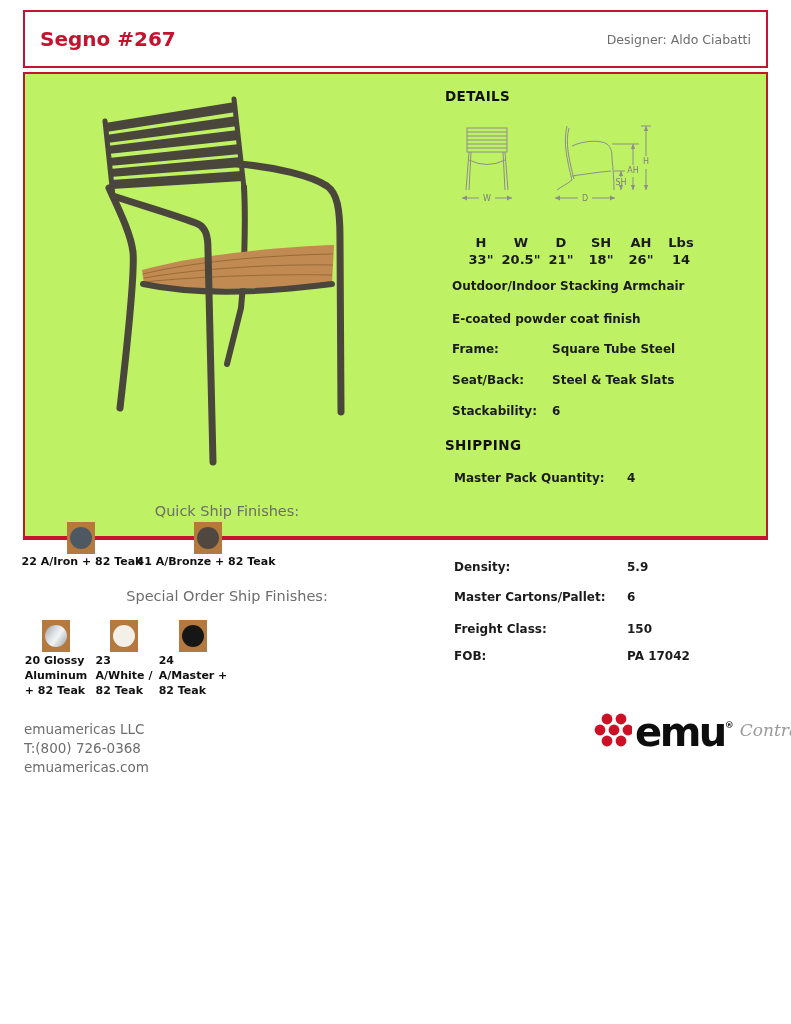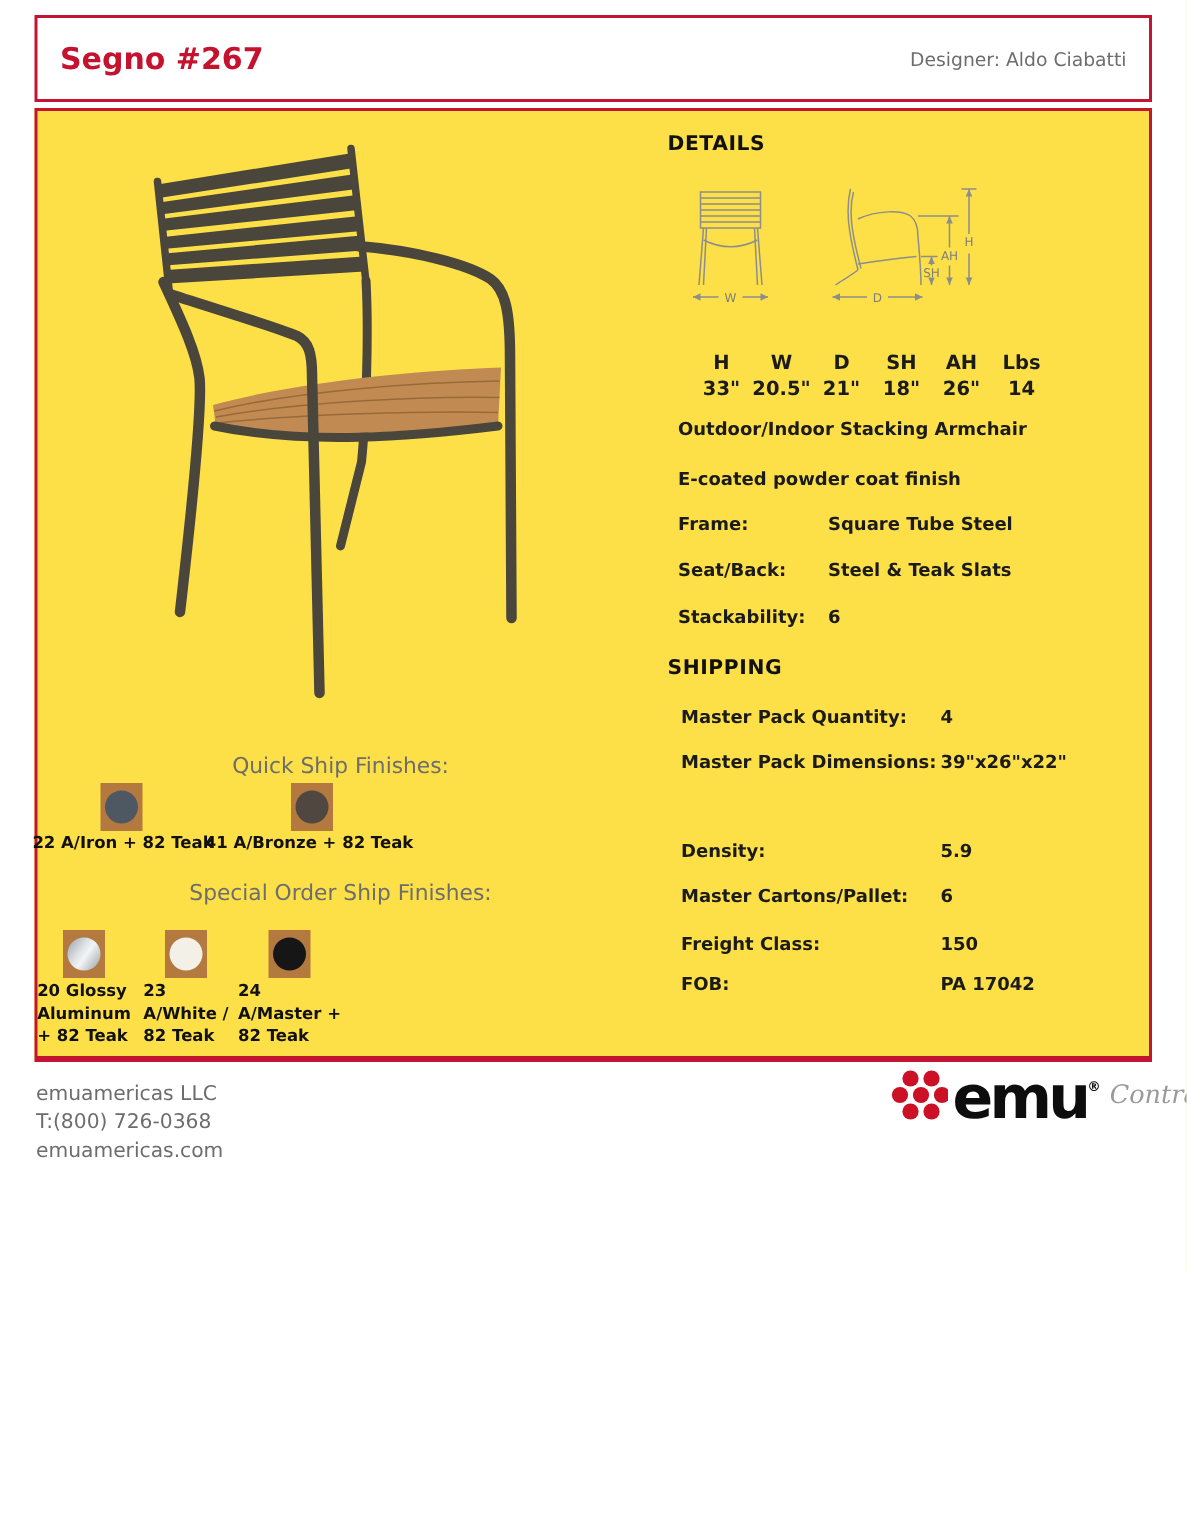--- a/index.html
+++ b/index.html
@@ -18,22 +18,22 @@
     position:absolute; left:23px; top:10px; width:745px; height:58px;
     border:2px solid #c31432; background:#fff;
     display:flex; align-items:center; justify-content:space-between;
     padding:0 15px;
   }
   .title { color:#c4122f; font-size:20px; font-weight:bold; }
   .designer { color:#6d6d6d; font-size:12.5px;text-align:right; }
 
   
   .main-box {
-    position:absolute; left:23px; top:72px; width:745px; height:636px;
-    border:2px solid #c31432; border-bottom-width:4px; background:#fde047;
+    position:absolute; left:23px; top:72px; width:745px; height:468px;
+    border:2px solid #c31432; border-bottom-width:4px; background:#bef264;
   }
 
   
   .chair-svg { position:absolute; left:55px; top:14px; width:360px; height:392px; }
 
   
   .right-col { position:absolute; left:420px; top:14px; width:322px; height:600px; }
   .section-heading { position:absolute; left:0; font-size:13.5px; font-weight:bold; letter-spacing:.4px; color:#111; }
   .diagrams { position:absolute; left:8px; top:36px; width:300px; height:86px; }
   .diag-front { position:absolute; left:6px; top:0; }
@@ -219,24 +219,20 @@
         <span>Stackability:</span>
         <span class="spec-value">6</span>
       </div>
 
       <div class="section-heading" style="top:349px;">SHIPPING</div>
 
       <div class="ship-row" style="top:383px;">
         <span>Master Pack Quantity:</span>
         <span class="ship-value">4</span>
       </div>
-      <div class="ship-row" style="top:413px;">
-        <span>Master Pack Dimensions:</span>
-        <span class="ship-value">39"x26"x22"</span>
-      </div>
       <div class="ship-row" style="top:472px;">
         <span>Density:</span>
         <span class="ship-value">5.9</span>
       </div>
       <div class="ship-row" style="top:502px;">
         <span>Master Cartons/Pallet:</span>
         <span class="ship-value">6</span>
       </div>
       <div class="ship-row" style="top:534px;">
         <span>Freight Class:</span>

